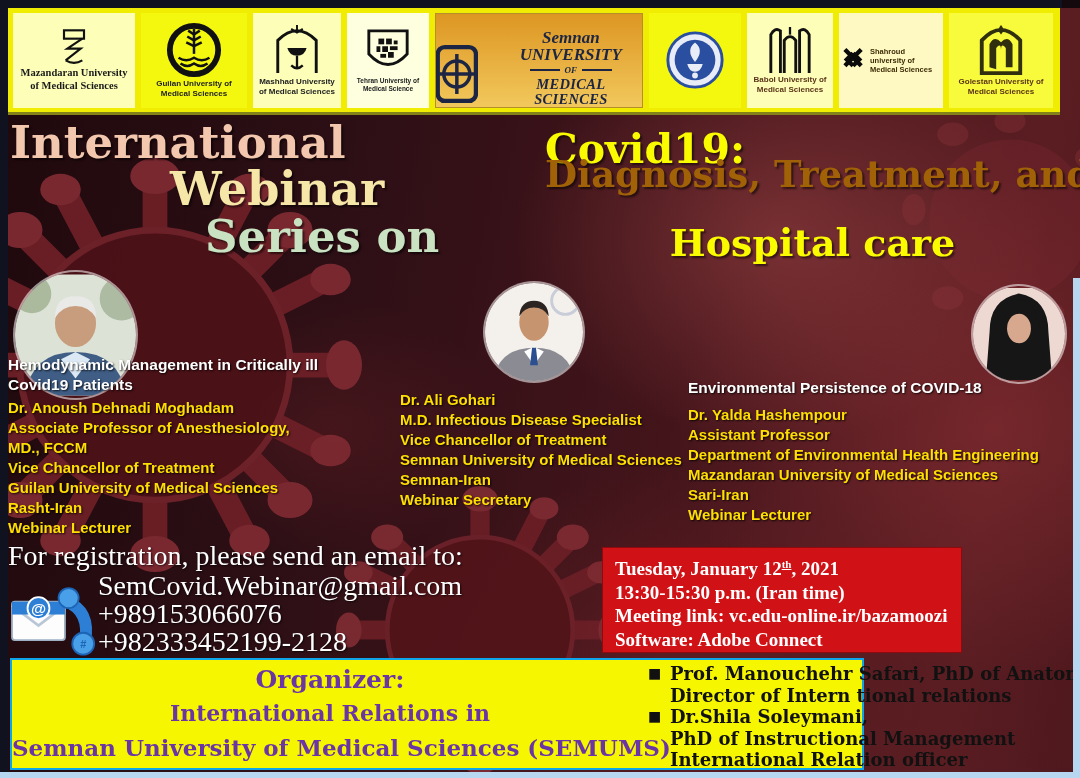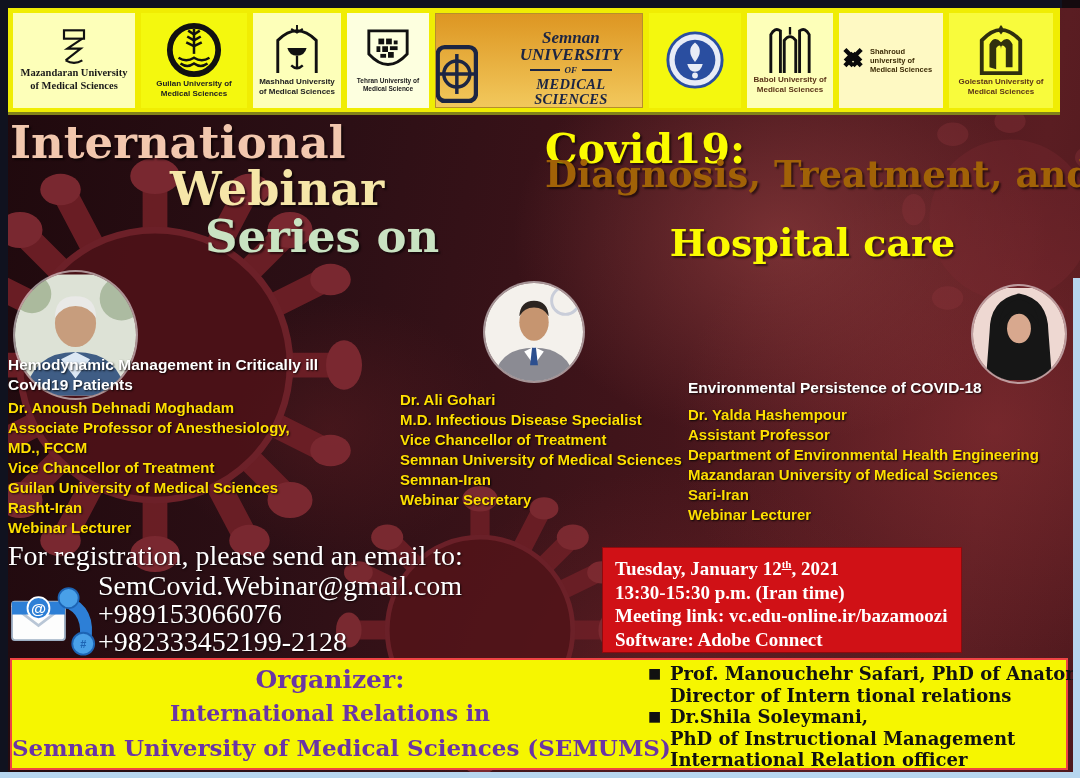--- a/index.html
+++ b/index.html
@@ -62,22 +62,22 @@
        font-family:"Liberation Serif",serif;text-shadow:1px 1px 2px rgba(0,0,0,.7);}
   .reg .h{font-size:28px;line-height:32px;}
   .reg .r{font-size:28px;line-height:28px;margin-left:90px;}
   .mailphone{position:absolute;left:10px;top:578px;width:88px;height:84px;}
   
   .session{position:absolute;left:603px;top:548px;width:358px;height:104px;background:#d01116;
      box-shadow:0 0 0 1px #8e0a0e;padding:5px 0 0 12px;box-sizing:border-box;
      color:#fff;font-family:"Liberation Serif",serif;font-weight:bold;font-size:19px;line-height:23.5px;}
   .session sup{font-size:11px;text-decoration:underline;}
   
-  .strip{position:absolute;left:10px;top:658px;width:1058px;height:112px;background:#f6f600;
-     border:2px solid #ef4444;box-sizing:border-box;display:flex;}
+  .strip{position:absolute;left:10px;top:658px;width:854px;height:112px;background:#f6f600;
+     border:2px solid #0ea5e9;box-sizing:border-box;display:flex;}
   .org{width:636px;text-align:center;color:#6a35a5;font-family:"DejaVu Serif","Liberation Serif",serif;
        font-weight:bold;padding-top:3px;}
   .org .o1{font-size:25px;line-height:33px;}
   .org .o2{font-size:22px;line-height:34px;}
   .org .o3{font-size:23px;line-height:36px;white-space:nowrap;}
   .committee{flex:1;color:#111;font-family:"DejaVu Serif","Liberation Serif",serif;font-weight:bold;
        font-size:18px;line-height:21.6px;padding-top:3px;}
   .committee .row{display:flex;white-space:nowrap;}
   .committee .b{width:22px;text-align:left;font-size:14px;}
   .committee .sp{width:22px;}

